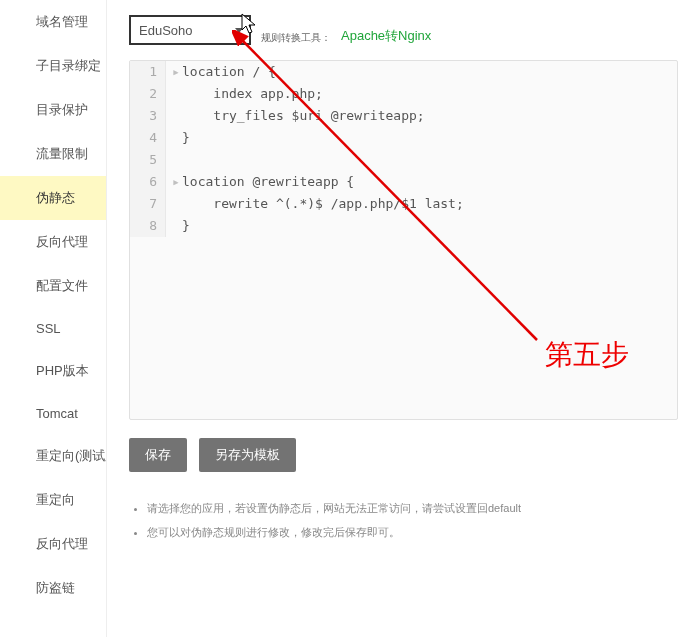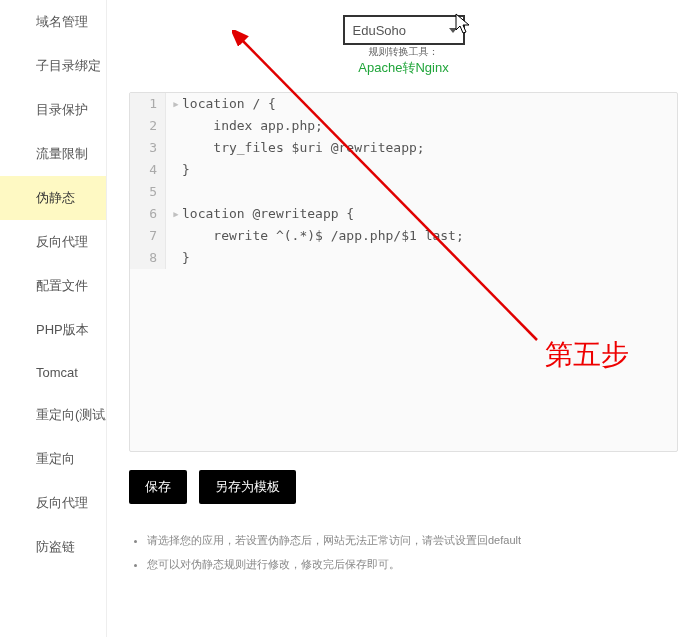--- a/index.html
+++ b/index.html
@@ -2,51 +2,52 @@
 <html><head>
   <meta charset="utf-8">
   <style>
     * { margin: 0; padding: 0; box-sizing: border-box; }
     body { font-family: "Microsoft YaHei", Arial, sans-serif; font-size: 13px; color: #555; background: #f5f5f5; }
     .wrap { display: flex; width: 700px; height: 637px; background: #fff; }
     .sidebar { width: 107px; background: #fff; border-right: 1px solid #eee; overflow: hidden; }
     .sidebar-item { padding: 13px 36px; font-size: 13px; color: #555; cursor: pointer; white-space: nowrap; }
     .sidebar-item.active { background: #fef9c3; color: #333; }
     .main { flex: 1; padding: 15px 22px; position: relative; overflow: hidden; }
-    .top-row { display: flex; align-items: center; margin-bottom: 15px; flex-direction: column; }
+    .top-row { display: flex; align-items: flex-end; gap: 10px; margin-bottom: 15px; }
     .sel { width: 122px; height: 30px; border: 2px solid #333; padding: 0 8px; font-size: 13px; color: #555; background: #fff; appearance: none; position: relative; }
     .sel-wrap { position: relative; display: inline-block; }
     .sel-wrap::after { content: ''; position: absolute; right: 8px; top: 13px; border-left: 4px solid transparent; border-right: 4px solid transparent; border-top: 5px solid #555; pointer-events: none; }
     .cursor { position: absolute; left: 112px; top: -2px; z-index: 5; }
     .tool-label { font-size: 10px; color: #666; }
     .tool-link { color: #20a53a; text-decoration: none; cursor: pointer; }
     .editor { border: 1px solid #e0e0e0; border-radius: 2px; background: #fafafa; height: 360px; overflow: hidden; font-family: Consolas, Monaco, monospace; font-size: 13px; }
     .line { display: flex; line-height: 22px; }
     .gutter { width: 36px; text-align: right; padding-right: 8px; color: #aaa; background: #f3f3f3; border-right: 1px solid #e8e8e8; user-select: none; }
     .code { flex: 1; padding-left: 6px; color: #555; }
     .fold { display: inline-block; width: 6px; color: #c0c0c0; margin-right: 4px; }
     .buttons { margin-top: 18px; display: flex; gap: 12px; }
-    .btn { background: #000000; color: #fff; border: none; padding: 8px 16px; font-size: 13px; border-radius: 2px; cursor: pointer; }
+    .btn { background: #737373; color: #fff; border: none; padding: 8px 16px; font-size: 13px; border-radius: 2px; cursor: pointer; }
     .hints { margin-top: 24px; color: #888; font-size: 11px; }
     .hints li { list-style: disc; margin-left: 18px; line-height: 24px; }
     .anno-text { position: absolute; left: 438px; top: 336px; font-size: 28px; color: #e00; font-weight: 400; }
     .arrow-svg { position: absolute; left: 125px; top: 30px; pointer-events: none; }
   </style>
 </head>
 <body>
 
 <div class="wrap">
   <div class="sidebar" id="sidebar">
       <div class="sidebar-item">域名管理</div>
       <div class="sidebar-item">子目录绑定</div>
       <div class="sidebar-item">目录保护</div>
       <div class="sidebar-item">流量限制</div>
       <div class="sidebar-item active">伪静态</div>
       <div class="sidebar-item">反向代理</div>
       <div class="sidebar-item">配置文件</div>
+      <div class="sidebar-item">SSL</div>
       <div class="sidebar-item">PHP版本</div>
       <div class="sidebar-item">Tomcat</div>
       <div class="sidebar-item">重定向(测试版)</div>
       <div class="sidebar-item">重定向</div>
       <div class="sidebar-item">反向代理</div>
       <div class="sidebar-item">防盗链</div>
     </div>
 
   <div class="main">
     <div class="top-row">

